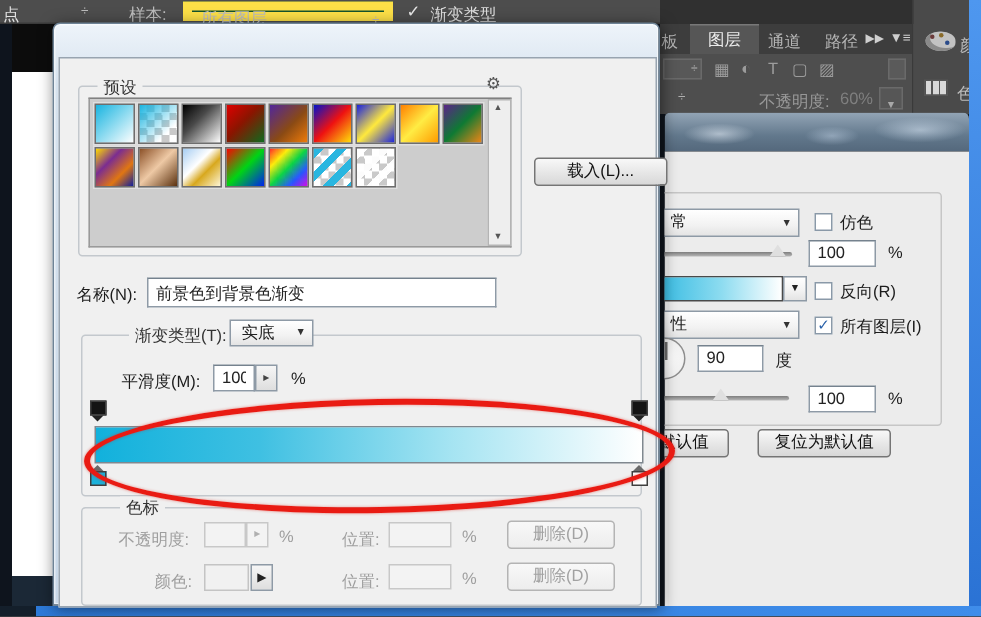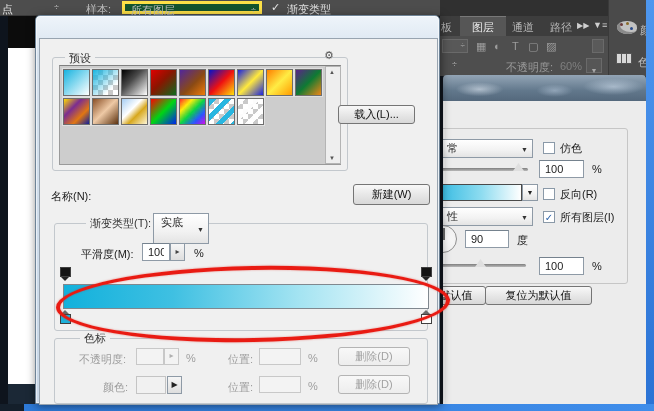--- a/index.html
+++ b/index.html
@@ -42,21 +42,21 @@
 </style>
 </head>
 <body>
 
 <div id="screen">
 
   <div class="b" style="left:0;top:0;width:654px;height:16px;background:#4d4d4d;border-bottom:1px solid #3a3a3a">
     <span class="b dk" style="left:2px;top:2px;color:#e2e2e2">点</span>
     <span class="b dk" style="left:54px;top:2px;font-size:9px">÷</span>
     <span class="b dk" style="left:86px;top:2px">样本:</span>
-    <div class="b" style="left:122px;top:1px;width:140px;height:13px;background:#14532d;border:3px solid #fde047">
+    <div class="b" style="left:122px;top:1px;width:140px;height:13px;background:#14532d;border:6px solid #fde047">
       <span class="dk" style="position:absolute;left:6px;top:0;line-height:12px">所有图层</span>
       <span class="dk" style="position:absolute;right:3px;top:0;font-size:9px;line-height:12px">÷</span>
     </div>
     <span class="b dk" style="left:271px;top:1px;color:#e8e8e8">✓</span>
     <span class="b dk" style="left:287px;top:2px;color:#dedede">渐变类型</span>
   </div>
 
   <div class="b" style="left:0;top:16px;width:36px;height:32px;background:#0c0c0c"></div>
   <div class="b" style="left:0;top:16px;width:8px;height:395px;background:#0e141d"></div>
   <div class="b" style="left:8px;top:48px;width:28px;height:336px;background:#ffffff"></div>
@@ -152,21 +152,21 @@
     </div>
     <input class="fld" style="left: 22px; top: 155px; width: 44px; height: 18px;" value="90">
     <span class="b lbl" style="left:74px;top:158px">度</span>
 
     <div class="track" style="left:-11px;top:189px;width:94px"></div>
     <div class="thumb" style="left:32px;top:184px"></div>
     <input class="fld" style="left: 96px; top: 182px; width: 45px; height: 18px;" value="100">
     <span class="b lbl" style="left:149px;top:185px">%</span>
 
     <button class="btn" style="left:-39px;top:211px;width:82px;height:19px">设为默认值</button>
-    <button class="btn" style="left:42px;top:211px;width:107px;height:19px">复位为默认值</button>
+    <button class="btn" style="left:62px;top:211px;width:89px;height:19px">复位为默认值</button>
   </div>
 
   <div class="b" style="left:35px;top:15px;width:405px;height:389px;background:linear-gradient(180deg,#eef4fa,#d6e2ee 40px,#c9d8e8);border:1px solid #6e8396;border-radius:5px 5px 0 0;box-shadow:1px 2px 10px rgba(0,0,0,.5),inset 0 0 0 1px rgba(255,255,255,.55)">
 
 
     <div class="b" style="left:3px;top:22px;width:399px;height:367px;background:#f0f0f0;border:1px solid #98a4b0"></div>
 
     <div class="gb" style="left:16px;top:41px;width:296px;height:114px"></div>
     <span class="gb-lbl" style="left:29px;top:35px">预设</span>
     <span class="b" style="left:288px;top:33px;font-size:11px;color:#555">⚙</span>
@@ -187,28 +187,28 @@
       <div class="sw" style="background:linear-gradient(135deg,#ff0000 0%,#00d414 50%,#0022ee 100%)"></div>
       <div class="sw" style="background:linear-gradient(135deg,rgba(255,30,30,.95) 0%,rgba(255,235,0,.95) 25%,rgba(0,210,60,.95) 50%,rgba(30,80,255,.95) 75%,rgba(210,0,230,.95) 100%),repeating-conic-gradient(#c9c9c9 0% 25%,#ffffff 0% 50%) 0 0/10px 10px"></div>
       <div class="sw" style="background:repeating-linear-gradient(135deg,#29b6e0 0 5px,rgba(0,0,0,0) 5px 11px),repeating-conic-gradient(#c9c9c9 0% 25%,#ffffff 0% 50%) 0 0/10px 10px"></div>
       <div class="sw" style="background:repeating-linear-gradient(135deg,rgba(255,255,255,.95) 0 5px,rgba(0,0,0,0) 5px 11px),repeating-conic-gradient(#c9c9c9 0% 25%,#ffffff 0% 50%) 0 0/10px 10px"></div>
     </div>
     <div class="b" style="left:289px;top:50px;width:16px;height:98px;background:#eeeeee;border:1px solid #b4b4b4">
       <span style="position:absolute;left:3px;top:2px;font-size:6px;color:#555">▲</span>
       <span style="position:absolute;left:3px;bottom:2px;font-size:6px;color:#555">▼</span>
     </div>
 
-    <button class="btn" style="left:302px;top:89px;width:77px;height:19px">载入(L)...</button>
-    <button class="btn" style="left:317px;top:168px;width:77px;height:21px">新建(W)</button>
+    <button class="btn" style="left:320px;top:89px;width:89px;height:19px">载入(L)...</button>
 
     <span class="b lbl" style="left:15px;top:173px">名称(N):</span>
+    <input class="fld" style="left: 62px; top: 169px; width: 233px; height: 20px;" value="前景色到背景色渐变">
 
     <div class="gb" style="left:18px;top:207px;width:374px;height:108px"></div>
     <span class="gb-lbl" style="left:50px;top:200px">渐变类型(T):</span>
-    <div class="dd" style="left:117px;top:197px;width:56px;height:31px;line-height:17px;padding-left:7px">
+    <div class="dd" style="left:117px;top:197px;width:56px;height:18px;line-height:17px;padding-left:7px">
       <span>实底</span>
       <span class="ar">▼</span>
     </div>
 
     <span class="b lbl" style="left:45px;top:231px">平滑度(M):</span>
     <input class="fld" style="left: 106px; top: 227px; width: 28px; height: 18px;" value="100">
     <span class="spinbtn" style="left:134px;top:227px;width:15px;height:18px">▸</span>
     <span class="b lbl" style="left:158px;top:231px">%</span>
 
     <div class="b" style="left:24px;top:251px;width:11px">

